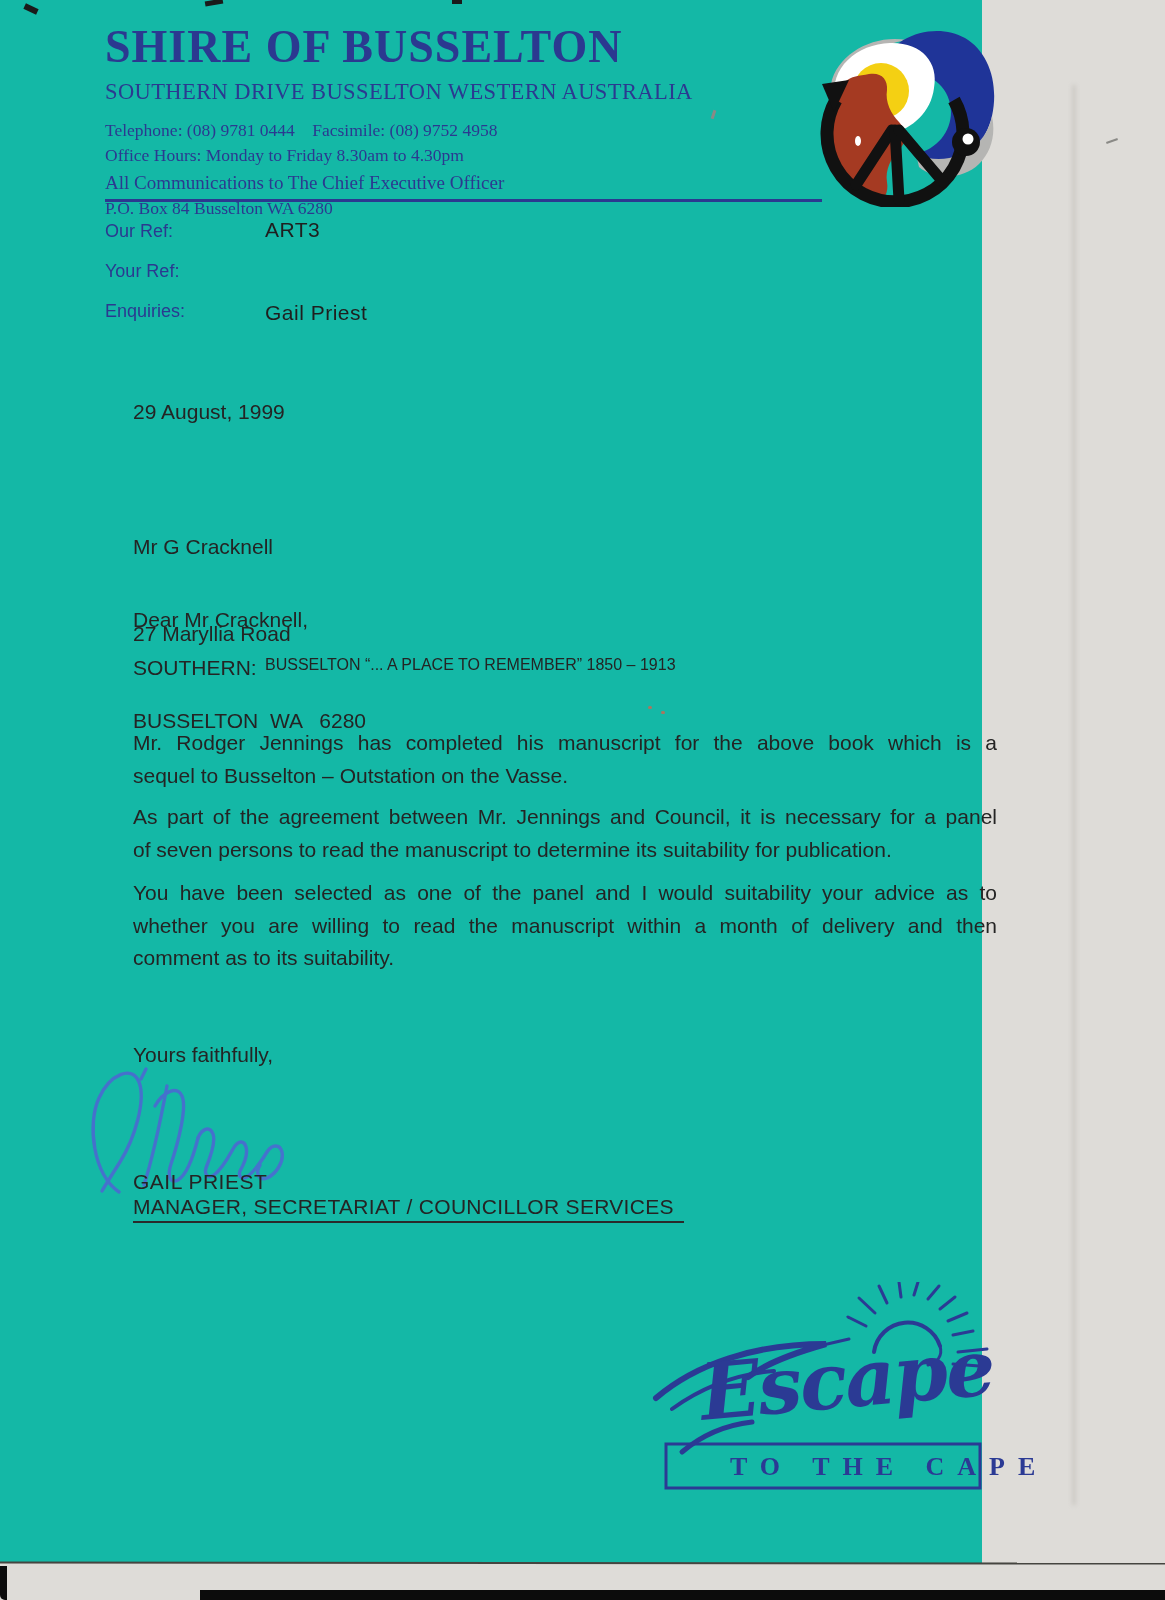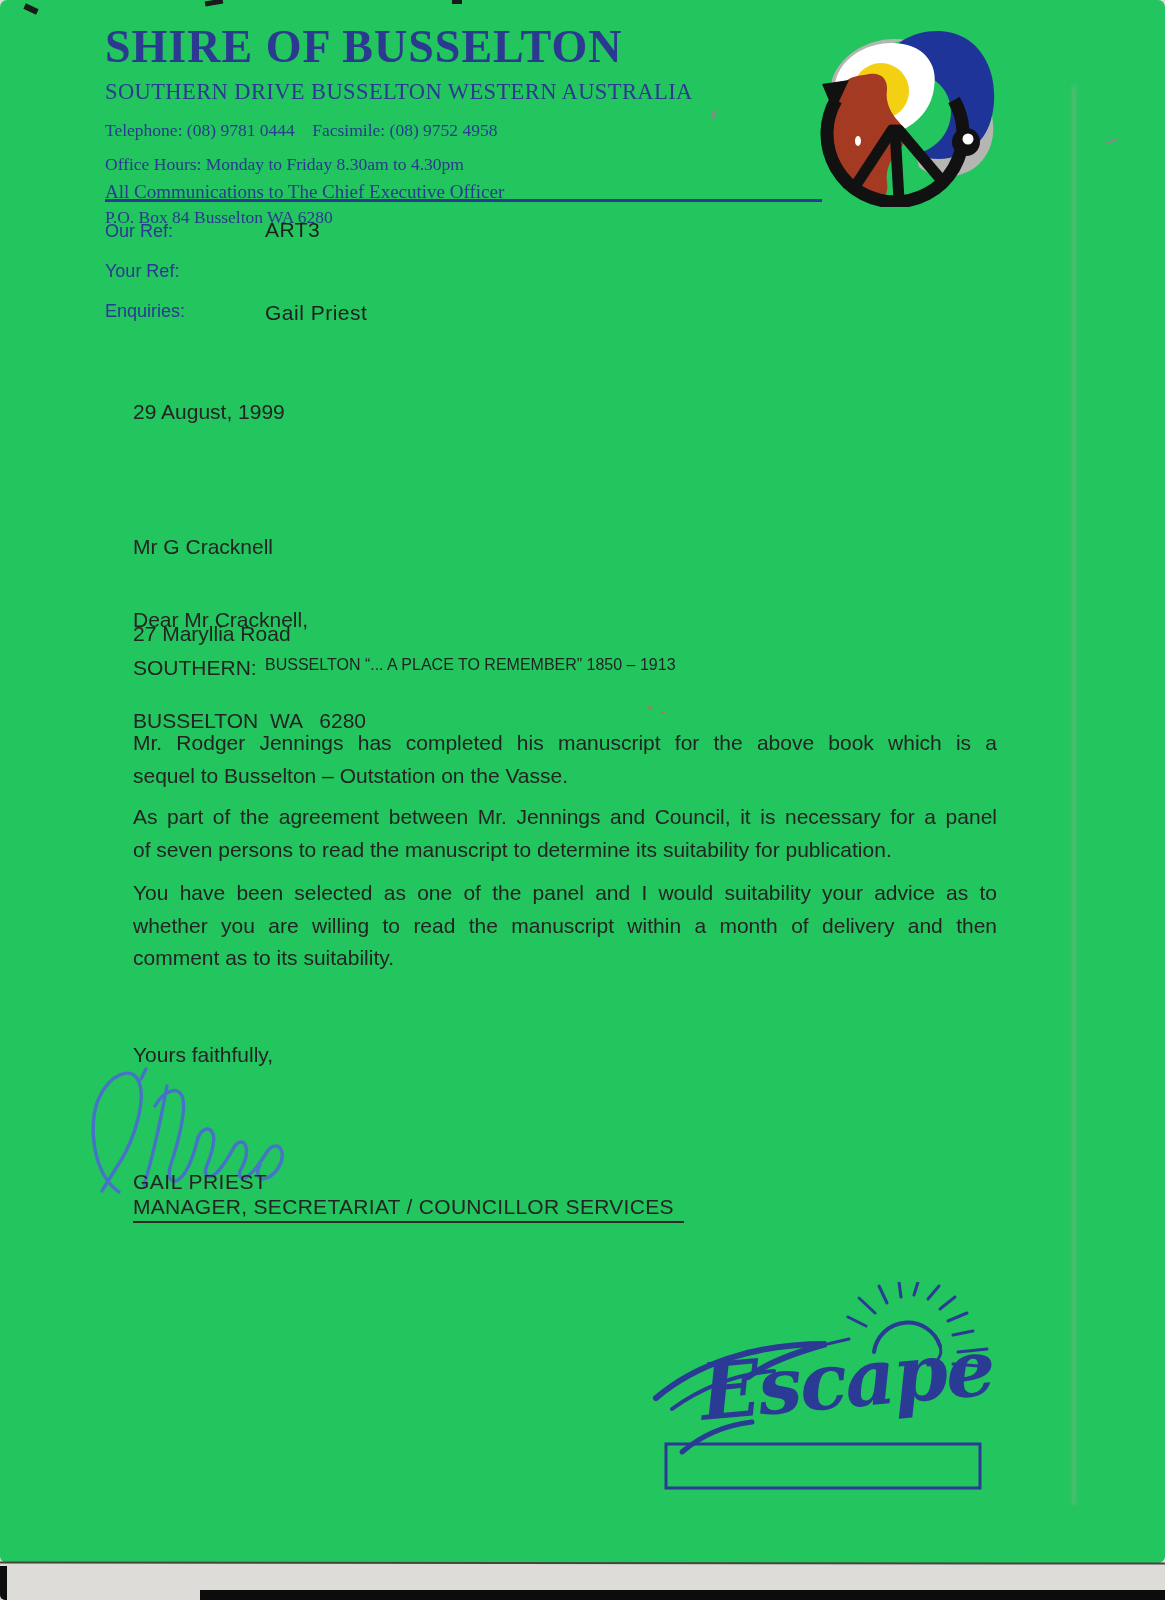--- a/index.html
+++ b/index.html
@@ -2,33 +2,32 @@
 <html><head>
 <meta charset="utf-8">
 <style>
   html,body{margin:0;padding:0;}
   body{
     width:1165px;height:1600px;position:relative;overflow:hidden;
     background:#dedcd8;
     font-family:"Liberation Sans",sans-serif;
   }
   .paper{
-    position:absolute;left:0;top:0;width:1165px;height:1563px;
-    background:#22c55e;
-    border-radius:7px;
+    position:absolute;left:0;top:0;width:982px;height:1563px;
+    background:#14b8a6;
   }
   
   .letterhead{
     position:absolute;left:105px;top:24px;width:700px;
     color:#2b3990;font-family:"Liberation Serif",serif;
   }
   .lh-title{font-size:46px;font-weight:bold;letter-spacing:1px;line-height:1;margin:0;}
   .lh-sub{font-size:22.5px;letter-spacing:.4px;margin-top:9px;}
   .lh-contact{font-size:17.5px;margin-top:15px;white-space:pre-wrap;}
-  .lh-hours{font-size:17.5px;margin-top:13px;}
+  .lh-hours{font-size:17.5px;margin-top:4px;}
   .lh-comms{font-size:19px;margin-top:6px;}
   .lh-po{font-size:17.5px;margin-top:4px;}
   .lh-rule{
     position:absolute;left:105px;top:199px;width:717px;height:3px;
     background:#2b3990;
   }
   
   .ref-label{
     position:absolute;left:105px;
     color:#2b3990;font-family:Liberation Sans, sans-serif;font-size:18px;
@@ -207,20 +206,21 @@
         </g>
 
         <path d="M 4,116 C 44,82 102,62 174,62 C 142,71 113,82 96,95" stroke-width="6"></path>
         <path d="M 20,127 C 52,104 86,92 122,89" stroke-width="4"></path>
         <path d="M 30,170 C 50,153 74,143 100,140" stroke-width="5"></path>
       </g>
 
       <rect x="14" y="162" width="314" height="44" fill="none" stroke="#2b3a94" stroke-width="3"></rect>
     </svg>
     <span class="escape-script">Escape</span>
+    <span class="escape-box-text">TO THE CAPE</span>
   </div>
 
   <div class="speck" style="left:24px;top:6px;width:14px;height:6px;transform:rotate(25deg)"></div>
   <div class="speck" style="left:205px;top:0;width:18px;height:5px;transform:rotate(-10deg)"></div>
   <div class="speck" style="left:452px;top:0;width:10px;height:4px"></div>
   <div class="gray-mark" style="left:712px;top:110px;width:3px;height:9px;transform:rotate(18deg)"></div>
   <div class="gray-mark" style="left:1106px;top:140px;width:12px;height:2px;transform:rotate(-20deg)"></div>
   <div class="red-speck" style="left:648px;top:706px"></div>
   <div class="red-speck" style="left:661px;top:711px"></div>
   <div class="crease"></div>

